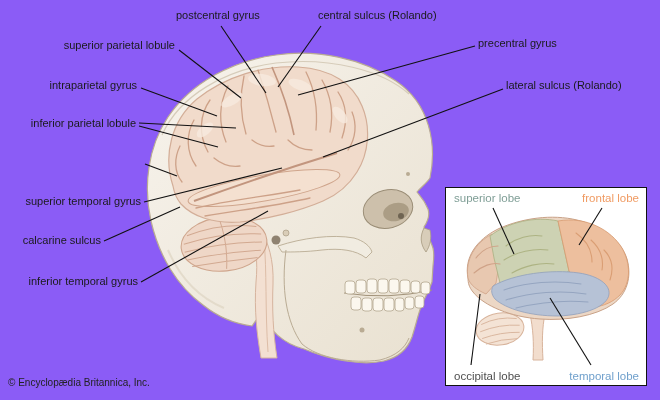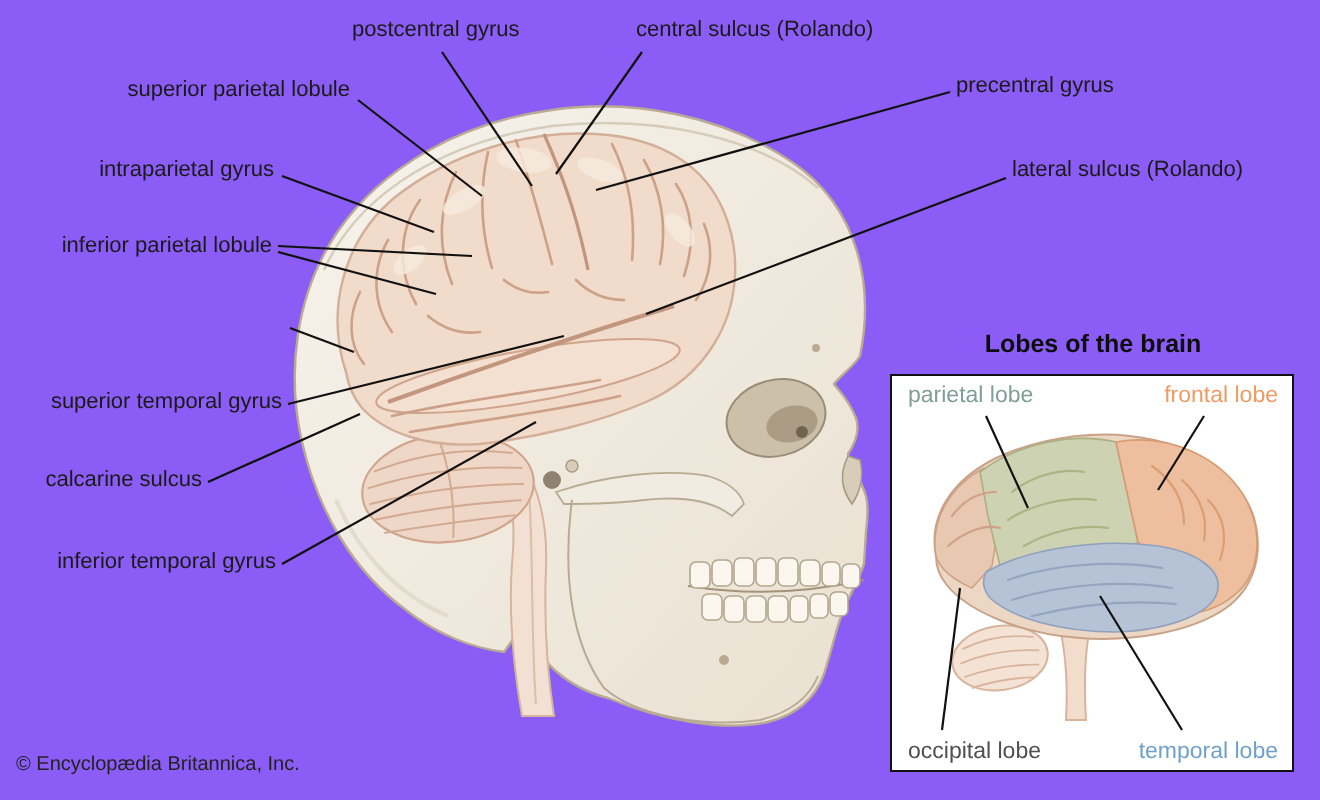--- a/index.html
+++ b/index.html
@@ -155,21 +155,20 @@
   <div class="lbl" id="lb-1">central sulcus (Rolando)</div>
   <div class="lbl r" id="lb-2">superior parietal lobule</div>
   <div class="lbl" id="lb-3">precentral gyrus</div>
   <div class="lbl r" id="lb-4">intraparietal gyrus</div>
   <div class="lbl" id="lb-5">lateral sulcus (Rolando)</div>
   <div class="lbl r" id="lb-6">inferior parietal lobule</div>
   <div class="lbl r" id="lb-8">superior temporal gyrus</div>
   <div class="lbl r" id="lb-9">calcarine sulcus</div>
   <div class="lbl r" id="lb-10">inferior temporal gyrus</div>
 
-  <div class="inset-title">Lobes of the brain</div>
 
   <div class="inset-box">
     <svg width="200" height="197" viewBox="0 0 200 197">
 
       <g transform="rotate(-8 54 141)">
         <ellipse cx="54" cy="141" rx="24" ry="16" fill="#f4e3d5" stroke="#d8b49c" stroke-width="1"></ellipse>
         <path d="M 36,134 Q 54,128 72,133 M 34,141 Q 54,136 74,140 M 35,148 Q 54,144 73,147 M 38,154 Q 54,151 70,153" fill="none" stroke="#d8b49c" stroke-width="0.9"></path>
       </g>
       <path d="M 84,126 C 87,140 88,155 87,172 L 97,172 C 96,155 96,140 99,126 Z" fill="#f2ddcd" stroke="#d8b49c" stroke-width="1"></path>
 
@@ -194,20 +193,20 @@
         <path d="M 30,70 C 36,62 44,58 52,58 M 28,85 C 36,78 46,74 54,76" stroke="#cfa287"></path>
       </g>
 
       <g stroke="#111" stroke-width="1.1">
         <line x1="47" y1="20" x2="68" y2="66"></line>
         <line x1="156" y1="20" x2="133" y2="57"></line>
         <line x1="25" y1="177" x2="34" y2="106"></line>
         <line x1="145" y1="177" x2="104" y2="110"></line>
       </g>
     </svg>
-    <div class="ilbl" id="il-0" style="color: rgb(127, 158, 150);">parietal lobe</div>
+    <div class="ilbl" id="il-0" style="color: rgb(127, 158, 150);">superior lobe</div>
     <div class="ilbl" id="il-1" style="color: rgb(240, 155, 99);">frontal lobe</div>
     <div class="ilbl" id="il-2" style="color: rgb(79, 79, 79); margin-top: 44px;">occipital lobe</div>
     <div class="ilbl" id="il-3" style="color: rgb(112, 160, 204);">temporal lobe</div>
   </div>
 
   <div class="credit">© Encyclopædia Britannica, Inc.</div>
 </div>
 
 </body></html>

